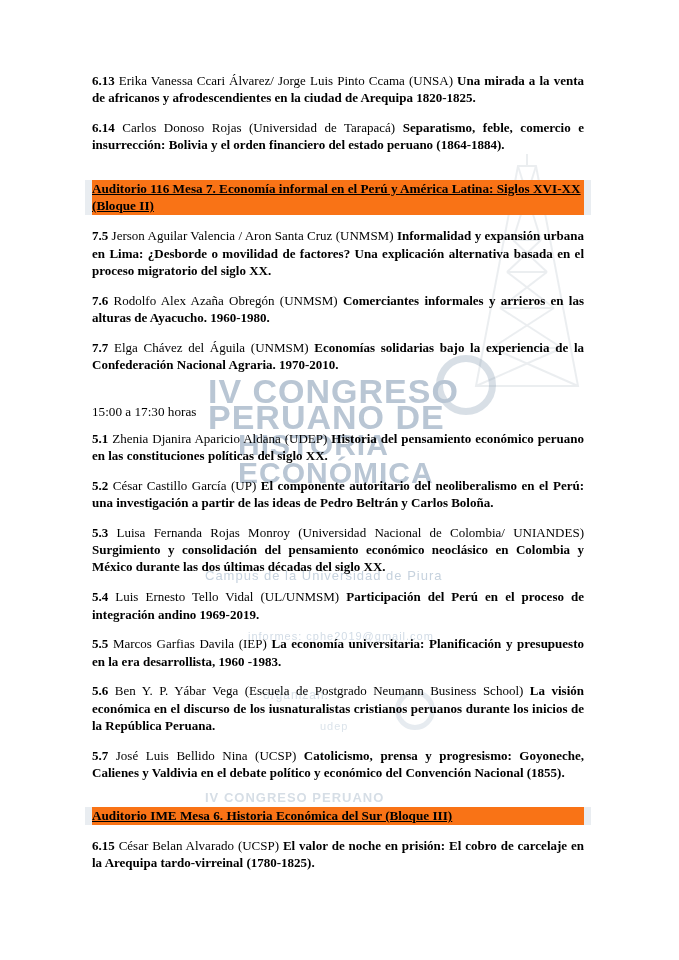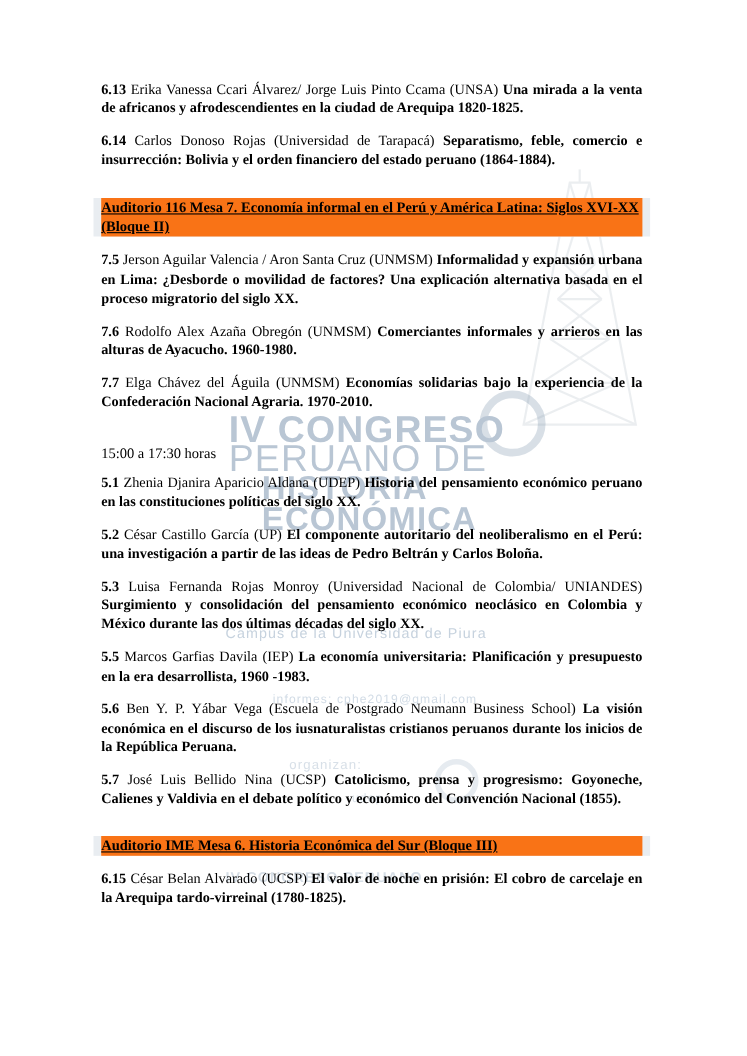--- a/index.html
+++ b/index.html
@@ -63,21 +63,21 @@
 
   .wm-text {
     position: absolute;
     font-family: "Liberation Sans", "DejaVu Sans", sans-serif;
     color: #b9c6d4;
     white-space: nowrap;
     letter-spacing: 1px;
   }
 
   .wm-l1 { left: 208px; top: 372px; font-size: 34px; font-weight: 700; }
-  .wm-l2 { left: 208px; top: 398px; font-size: 34px; font-weight: 400; }
+  .wm-l2 { left: 208px; top: 398px; font-size: 34px; font-weight: 700; }
   .wm-l3 { left: 238px; top: 428px; font-size: 30px; font-weight: 700; }
   .wm-l4 { left: 238px; top: 456px; font-size: 30px; font-weight: 700; }
   .wm-l5 { left: 238px; top: 548px; font-size: 13px; font-weight: 400; color: #c6d2de; }
   .wm-l6 { left: 205px; top: 568px; font-size: 13px; font-weight: 400; color: #c6d2de; }
   .wm-l7 { left: 248px; top: 630px; font-size: 11px; font-weight: 400; color: #d2dce6; }
   .wm-l8 { left: 263px; top: 688px; font-size: 12px; font-weight: 400; color: #d8e0e8; }
   .wm-l9 { left: 320px; top: 720px; font-size: 11px; font-weight: 400; color: #dce4eb; }
   .wm-l10 { left: 205px; top: 790px; font-size: 13px; font-weight: 700; color: #d6dee6; }
 
   
@@ -185,20 +185,21 @@
       <p class="entry"><span class="num">6.13</span><span class="authors"> Erika Vanessa Ccari Álvarez/ Jorge Luis Pinto Ccama (UNSA)  </span><span class="paper-title">Una mirada a la venta de africanos y afrodescendientes en la ciudad de Arequipa 1820-1825.</span></p>
       <p class="entry"><span class="num">6.14</span><span class="authors"> Carlos Donoso Rojas (Universidad de Tarapacá) </span><span class="paper-title">Separatismo, feble, comercio e insurrección: Bolivia y el orden financiero del estado peruano (1864-1884).</span></p>
       <div class="section-heading shaded block-gap-top">Auditorio 116 Mesa 7. Economía informal en el Perú y América Latina: Siglos XVI-XX (Bloque II)</div>
       <p class="entry"><span class="num">7.5</span><span class="authors"> Jerson Aguilar Valencia / Aron Santa Cruz (UNMSM) </span><span class="paper-title">Informalidad y expansión urbana en Lima: ¿Desborde o movilidad de factores? Una explicación alternativa basada en el proceso migratorio del siglo XX.</span></p>
       <p class="entry"><span class="num">7.6</span><span class="authors"> Rodolfo Alex Azaña Obregón (UNMSM) </span><span class="paper-title">Comerciantes informales y arrieros en las alturas de Ayacucho. 1960-1980.</span></p>
       <p class="entry"><span class="num">7.7</span><span class="authors"> Elga Chávez del Águila (UNMSM)  </span><span class="paper-title">Economías solidarias bajo la experiencia de la Confederación Nacional Agraria. 1970-2010.</span></p>
       <div class="time-note gap-sm">15:00 a 17:30 horas</div>
       <p class="entry"><span class="num">5.1</span><span class="authors"> Zhenia Djanira Aparicio Aldana (UDEP) </span><span class="paper-title">Historia del pensamiento económico peruano en las constituciones políticas del siglo XX.</span></p>
       <p class="entry"><span class="num">5.2</span><span class="authors"> César Castillo García (UP) </span><span class="paper-title">El componente autoritario del neoliberalismo en el Perú: una investigación a partir de las ideas de Pedro Beltrán y Carlos Boloña.</span></p>
       <p class="entry"><span class="num">5.3</span><span class="authors"> Luisa Fernanda Rojas Monroy (Universidad Nacional de Colombia/ UNIANDES) </span><span class="paper-title">Surgimiento y consolidación del pensamiento económico neoclásico en Colombia y México durante las dos últimas décadas del siglo XX.</span></p>
+      <p class="entry"><span class="num">5.4</span><span class="authors"> Luis Ernesto Tello Vidal (UL/UNMSM) </span><span class="paper-title">Participación del Perú en el proceso de integración andino 1969-2019.</span></p>
       <p class="entry"><span class="num">5.5</span><span class="authors"> Marcos Garfias Davila (IEP) </span><span class="paper-title">La economía universitaria: Planificación y presupuesto en la era desarrollista, 1960 -1983.</span></p>
       <p class="entry"><span class="num">5.6</span><span class="authors"> Ben Y. P. Yábar Vega (Escuela de Postgrado Neumann Business School) </span><span class="paper-title">La visión económica en el discurso de los iusnaturalistas cristianos peruanos durante los inicios de la República Peruana.</span></p>
       <p class="entry"><span class="num">5.7</span><span class="authors"> José Luis Bellido Nina (UCSP) </span><span class="paper-title">Catolicismo, prensa y progresismo: Goyoneche, Calienes y Valdivia en el debate político y económico del Convención Nacional (1855).</span></p>
       <div class="section-heading shaded block-gap-top">Auditorio IME Mesa 6. Historia Económica del Sur (Bloque III)</div>
       <p class="entry"><span class="num">6.15</span><span class="authors"> César Belan Alvarado (UCSP) </span><span class="paper-title">El valor de noche en prisión: El cobro de carcelaje en la Arequipa tardo-virreinal (1780-1825).</span></p>
     </div>
 
 </div>
 
 </body></html>

